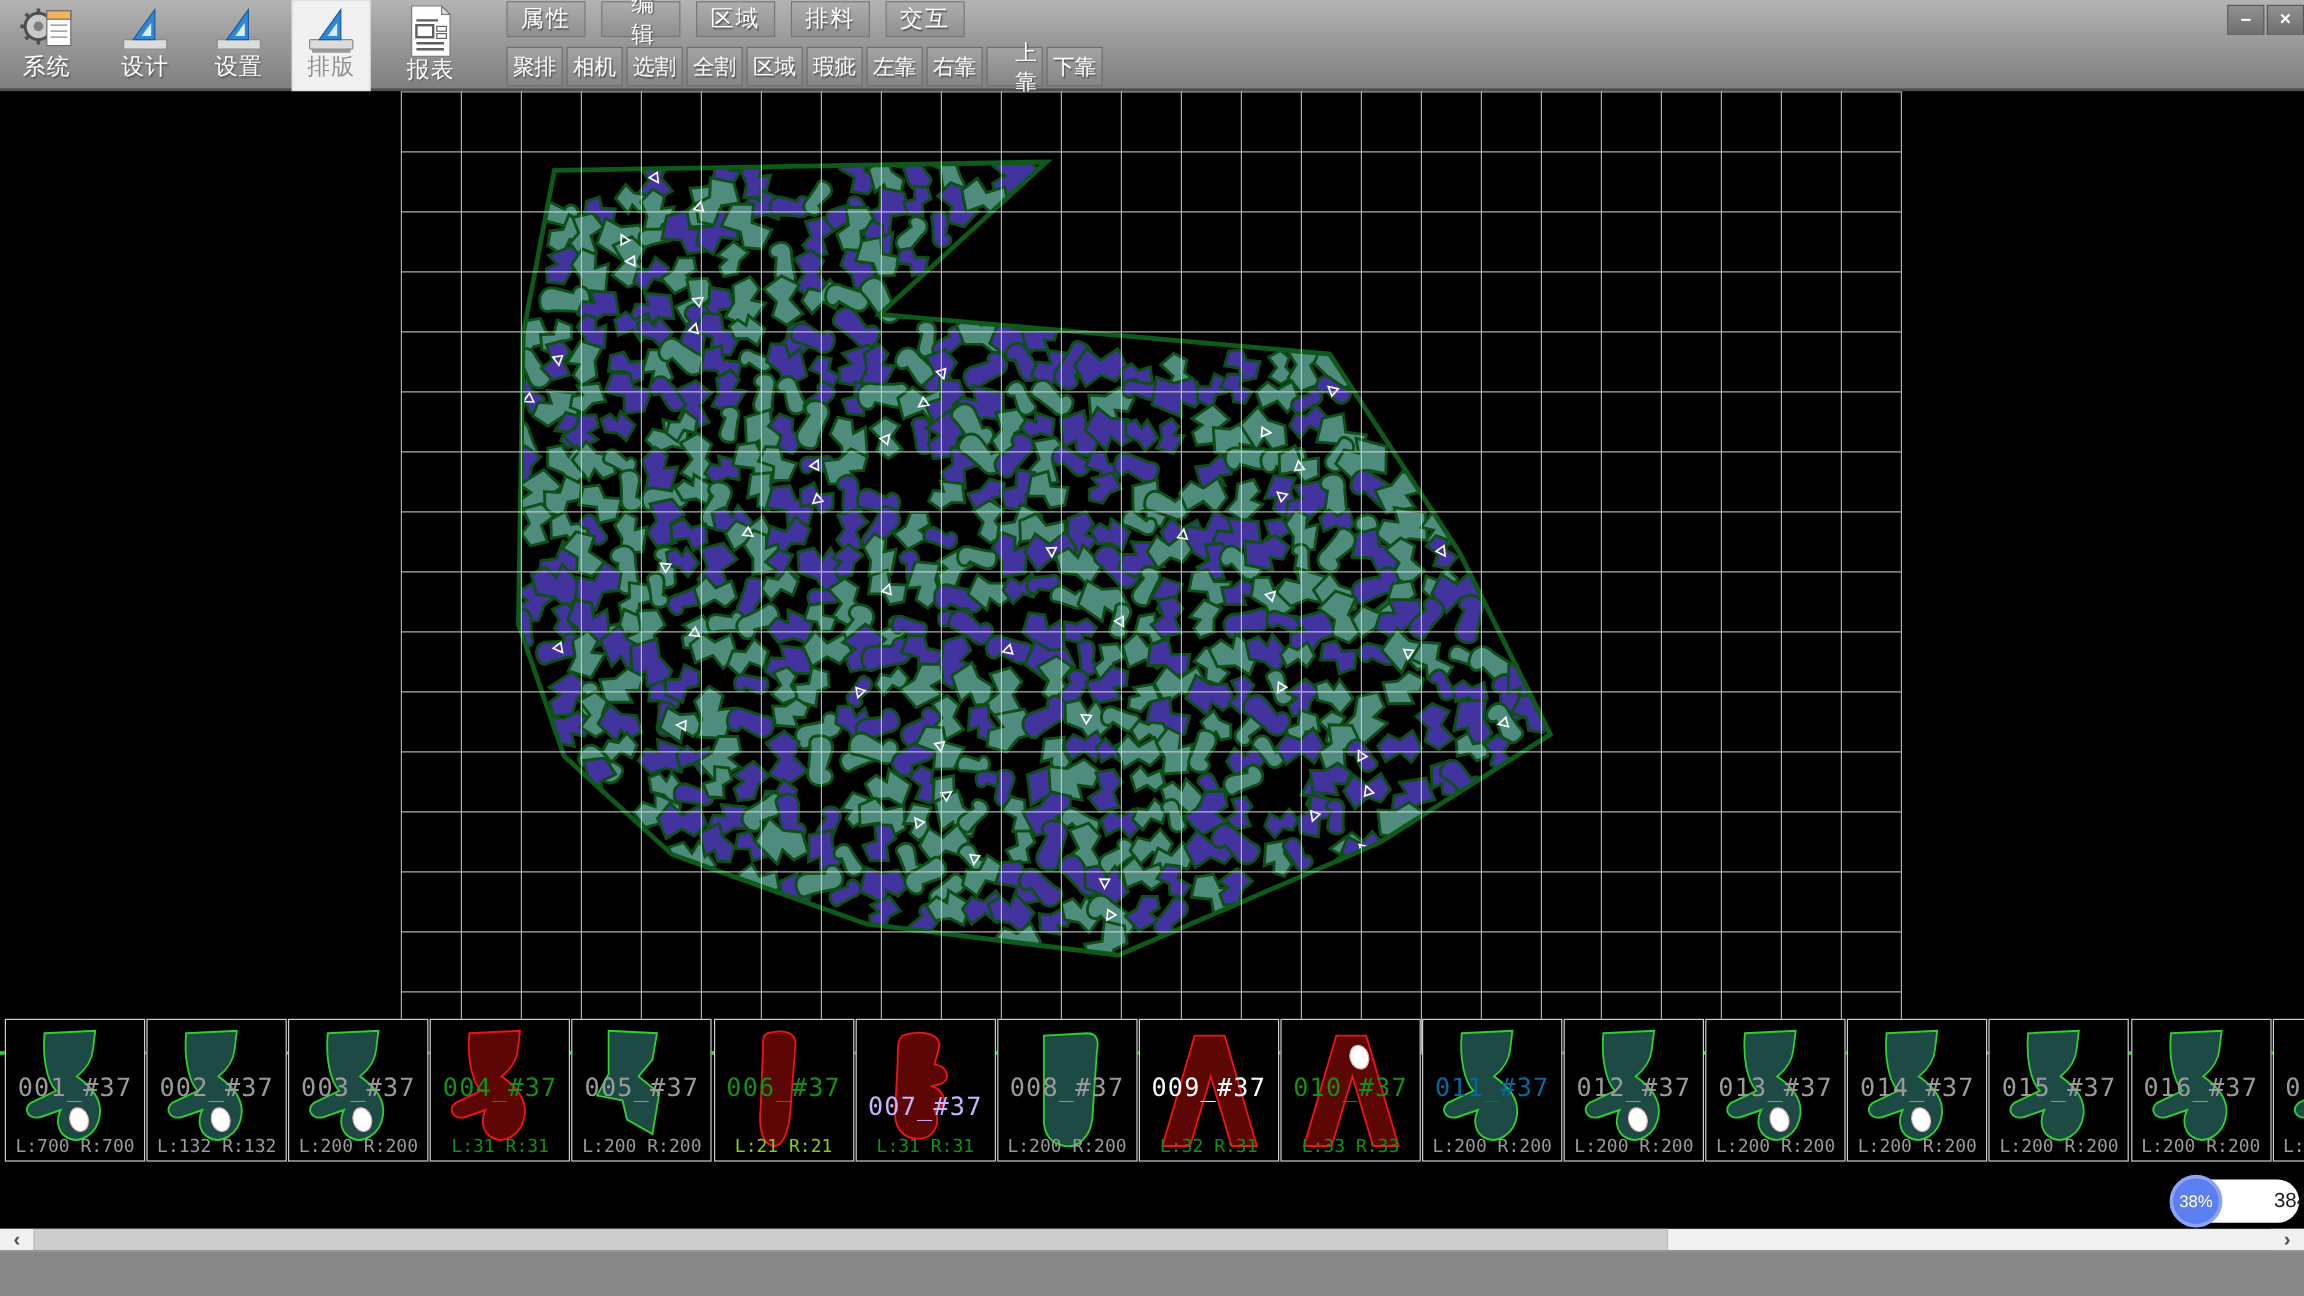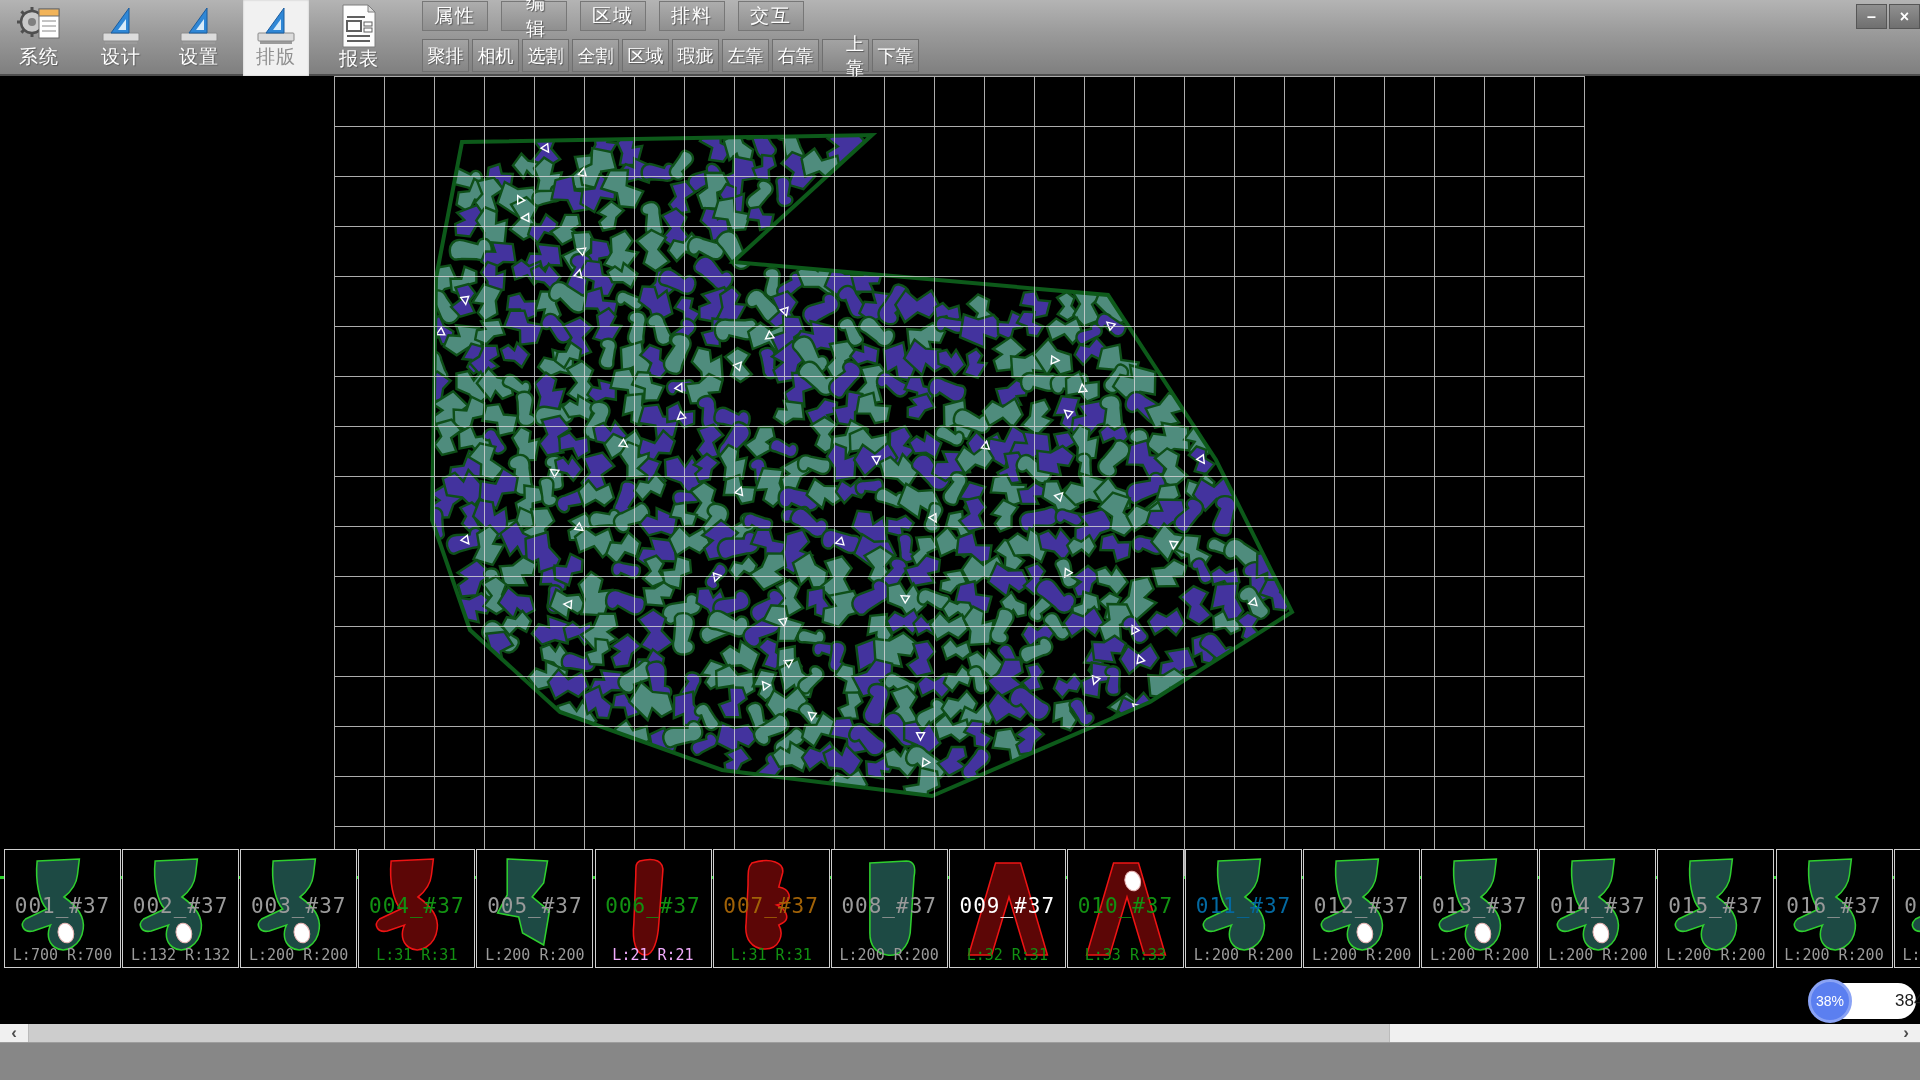--- a/index.html
+++ b/index.html
@@ -829,29 +829,29 @@
       <div class="thumb-id" style="color: rgb(154, 154, 154);">005_#37</div>
       <div class="thumb-lr" style="color: rgb(154, 154, 154);">L:200 R:200</div>
     </div>
     <div class="thumb-cell" style="left: 594.5px;">
       <svg width="117" height="119" viewBox="0 0 117 119">
         <g transform="translate(11,9) scale(0.96,1.0)">
           <path d="M34,2 C50,-2 60,2 58,14 L54,64 C53,82 48,96 40,96 C30,96 26,82 28,64 L30,16 C30,6 30,4 34,2 Z" fill="#5c0606" stroke="#ee1414" stroke-width="1.6"></path>
         </g>
       </svg>
       <div class="thumb-id" style="color: rgb(18, 145, 18);">006_#37</div>
-      <div class="thumb-lr" style="color: #f0abfc;">L:21 R:21</div>
+      <div class="thumb-lr" style="color: #84cc16;">L:21 R:21</div>
     </div>
     <div class="thumb-cell" style="left: 712.6px;">
       <svg width="117" height="119" viewBox="0 0 117 119">
         <g transform="translate(11,9) scale(0.96,1.0)">
           <path d="M28,4 C48,-2 62,4 60,14 L56,28 C68,30 70,40 62,44 L54,46 C64,50 68,60 60,64 L56,66 C62,76 56,90 42,90 C28,90 20,80 22,64 L24,26 C24,12 24,8 28,4 Z" fill="#5c0606" stroke="#ee1414" stroke-width="1.6"></path>
         </g>
       </svg>
-      <div class="thumb-id" style="color: #a16207;">007_#37</div>
+      <div class="thumb-id" style="color: #c4b5fd; margin-top: 16px;">007_#37</div>
       <div class="thumb-lr" style="color: rgb(18, 145, 18);">L:31 R:31</div>
     </div>
     <div class="thumb-cell" style="left: 830.7px;">
       <svg width="117" height="119" viewBox="0 0 117 119">
         <g transform="translate(11,9) scale(0.96,1.0)">
           <path d="M28,4 L66,2 C74,2 76,8 74,18 L70,74 C68,88 58,98 46,96 C34,94 28,86 28,74 Z" fill="#1d4a44" stroke="#2fcf2f" stroke-width="1.6"></path>
         </g>
       </svg>
       <div class="thumb-id" style="color: rgb(154, 154, 154);">008_#37</div>
       <div class="thumb-lr" style="color: rgb(154, 154, 154);">L:200 R:200</div>

